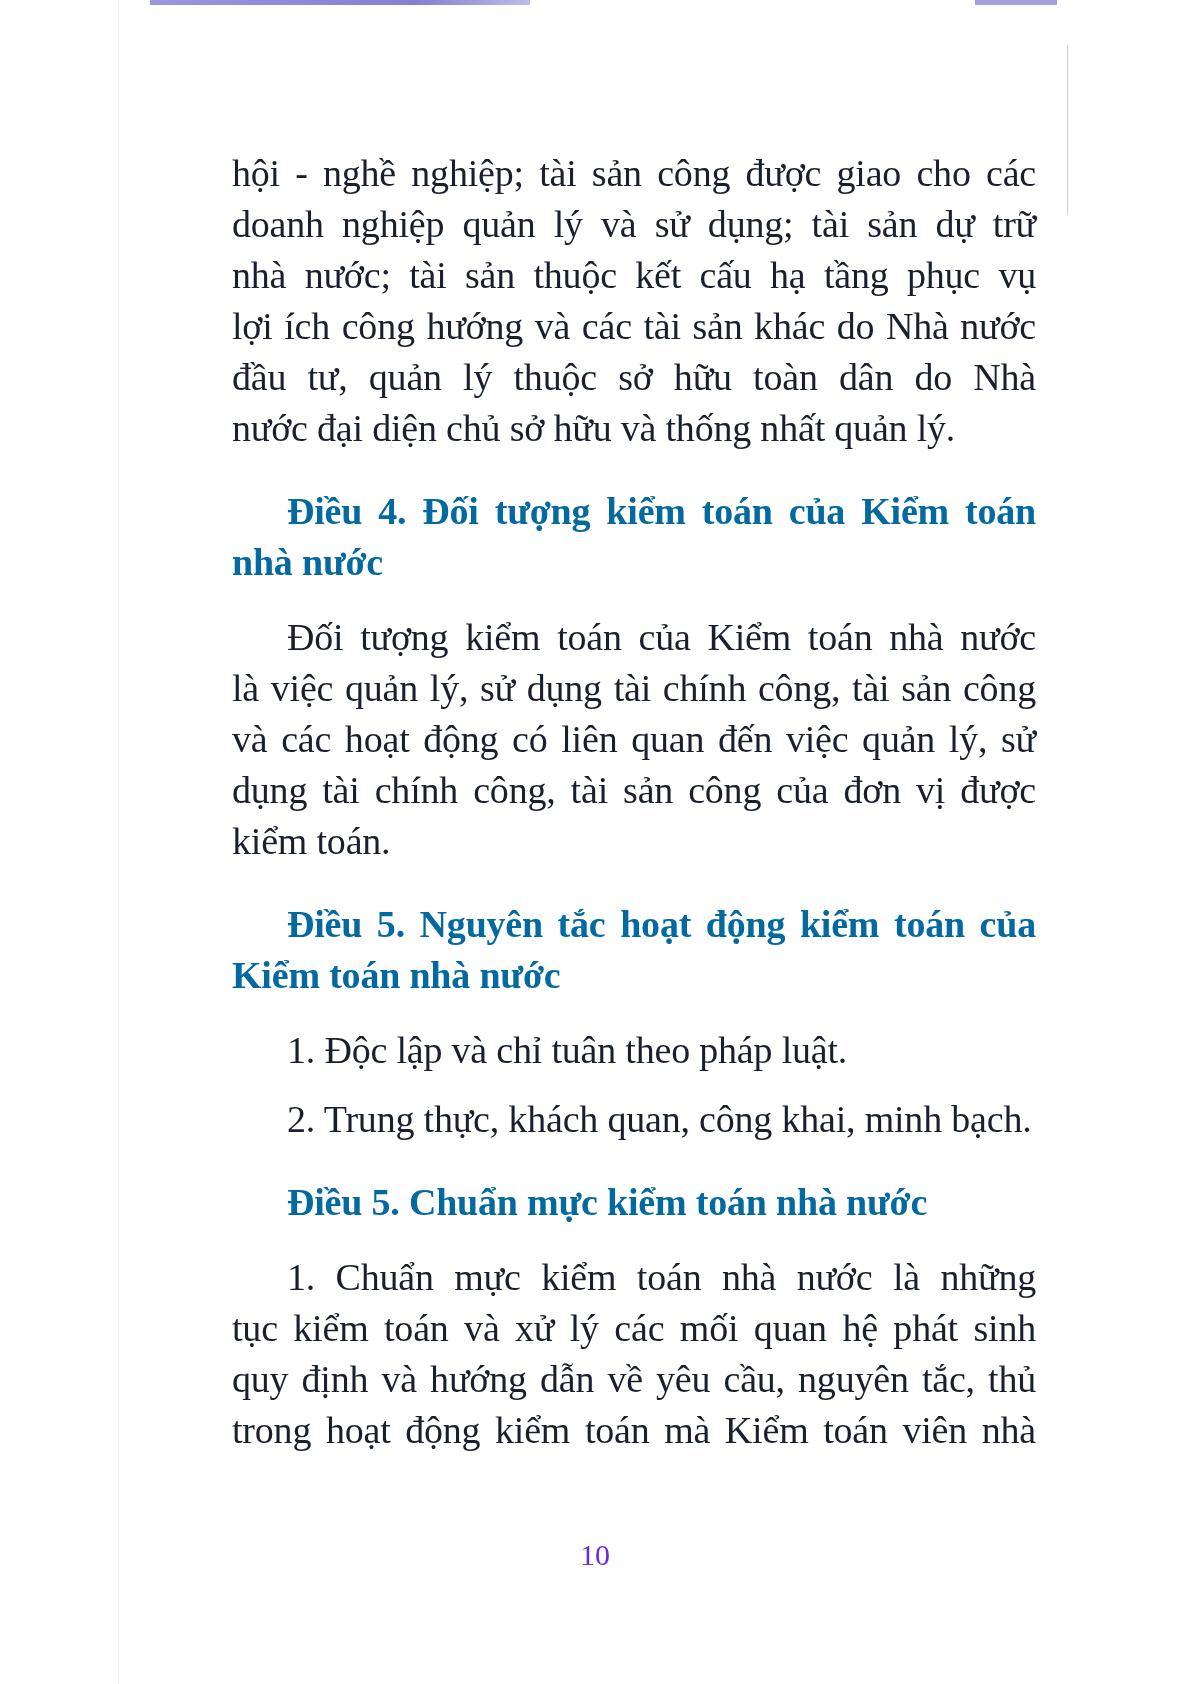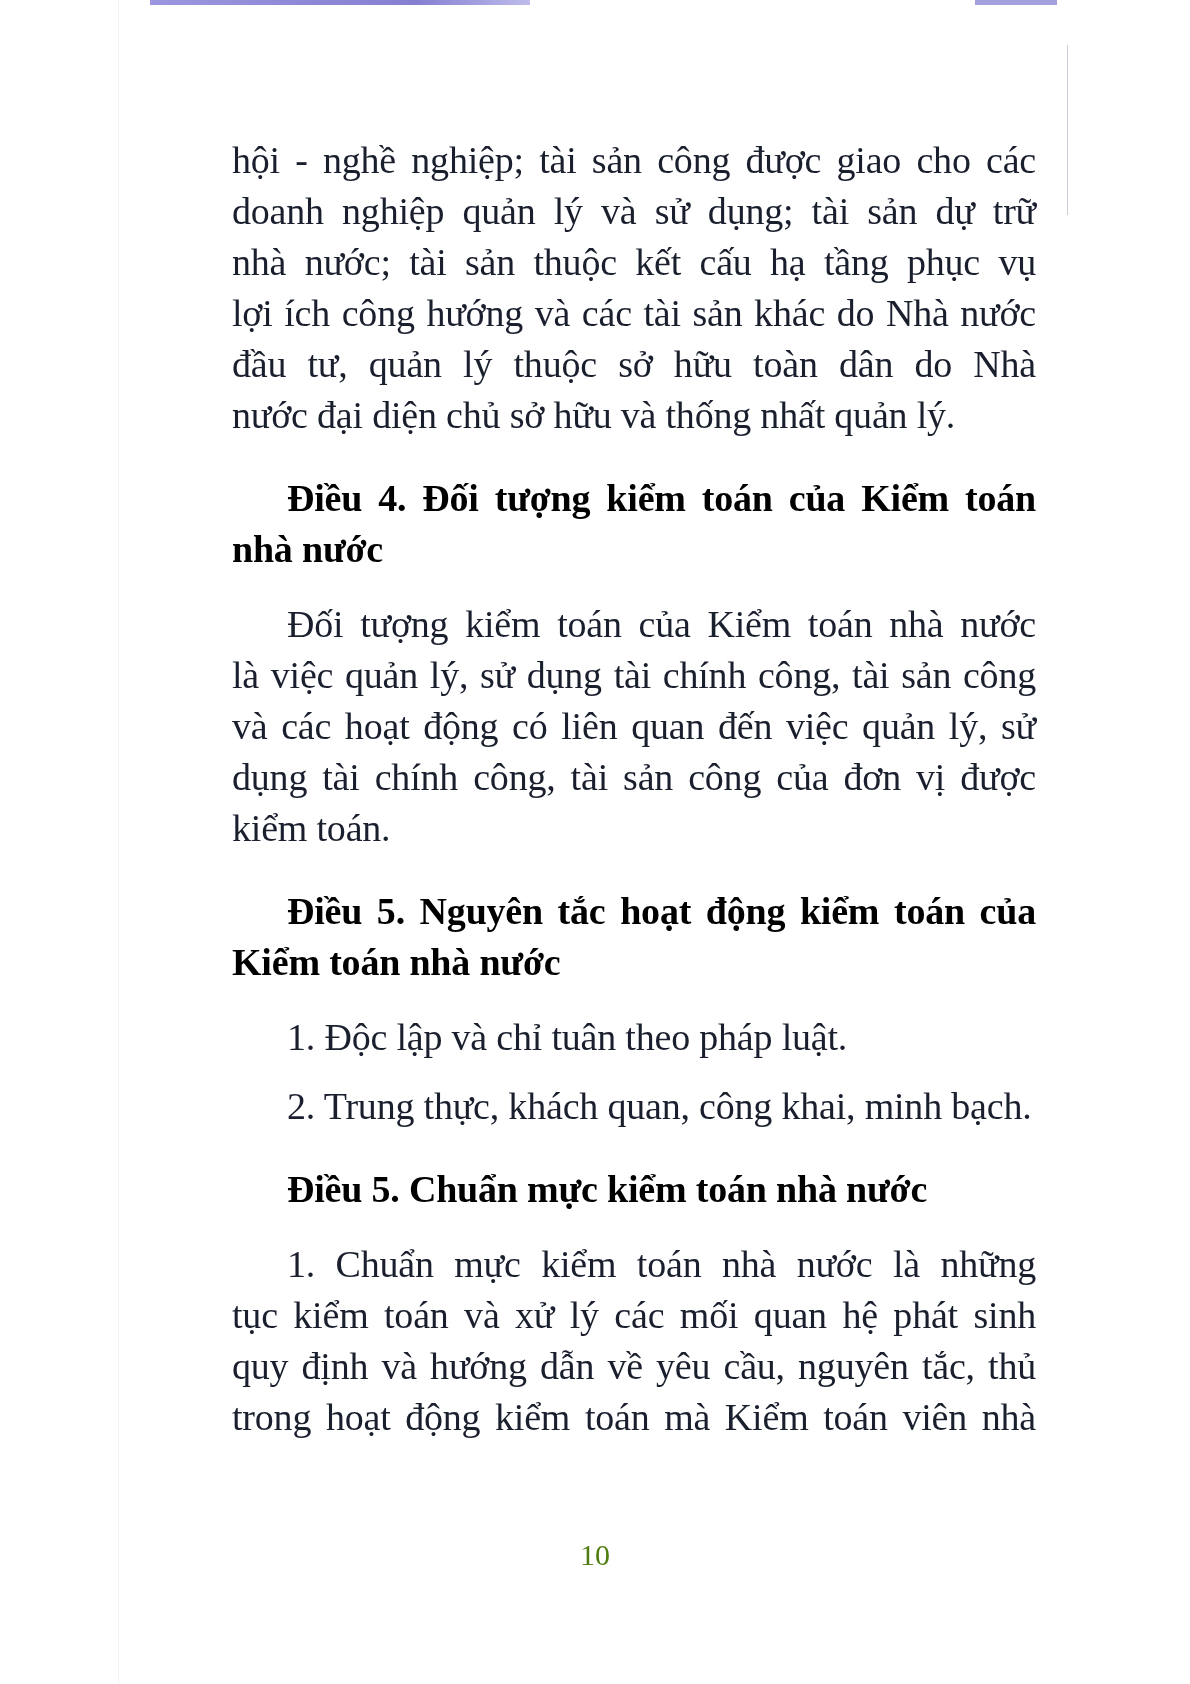--- a/index.html
+++ b/index.html
@@ -45,56 +45,56 @@
       position: absolute;
       top: 0;
       left: 118px;
       width: 1px;
       height: 1684px;
       background: #f0f4f6;
     }
     .page {
       position: absolute;
       left: 232px;
-      top: 135px;
+      top: 148px;
       width: 804px;
     }
     .line {
       font-size: 38px;
       line-height: 51px;
       height: 51px;
       white-space: nowrap;
       text-align: justify;
       text-align-last: justify;
       letter-spacing: -0.2px;
     }
     .line.last {
       text-align-last: left;
     }
     .indent {
       padding-left: 55px;
     }
     .bold {
       font-weight: bold;
-      color: #000000;
+      color: #0369a1;
     }
     .heading-gap {
       height: 32px;
     }
     .para-gap {
       height: 24px;
     }
     .page-number {
       position: absolute;
       left: 560px;
       top: 1538px;
       width: 70px;
       text-align: center;
       font-size: 30px;
-      color: #4d7c0f;
+      color: #6d28d9;
     }
   </style>
 </head>
 <body>
 
 <div class="scan-left-edge"></div>
 <div class="scan-top-edge"></div>
 <div class="scan-top-edge-right"></div>
 <div class="scan-right-edge"></div>
 

